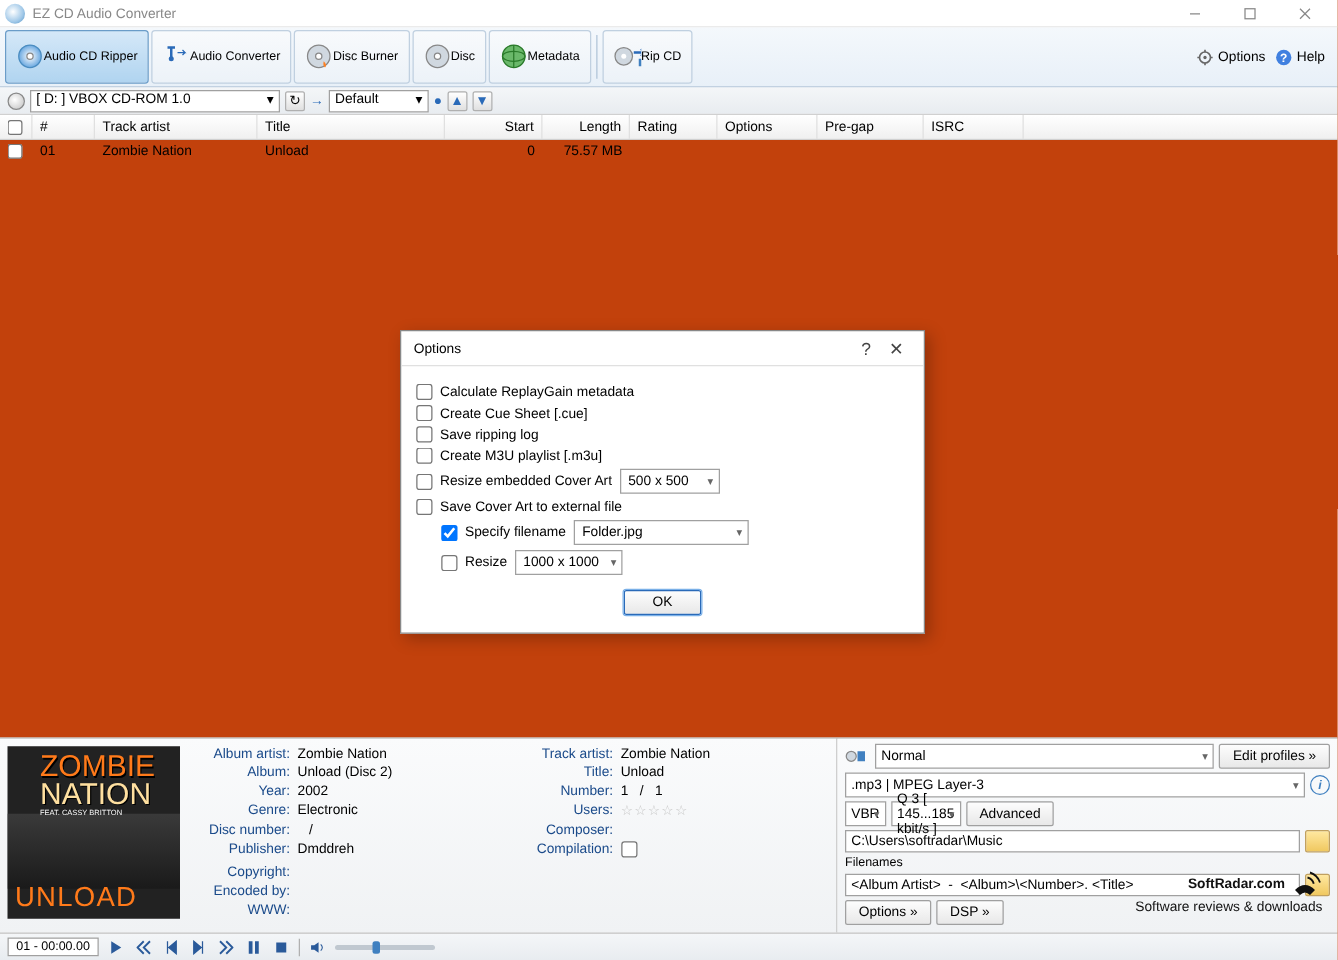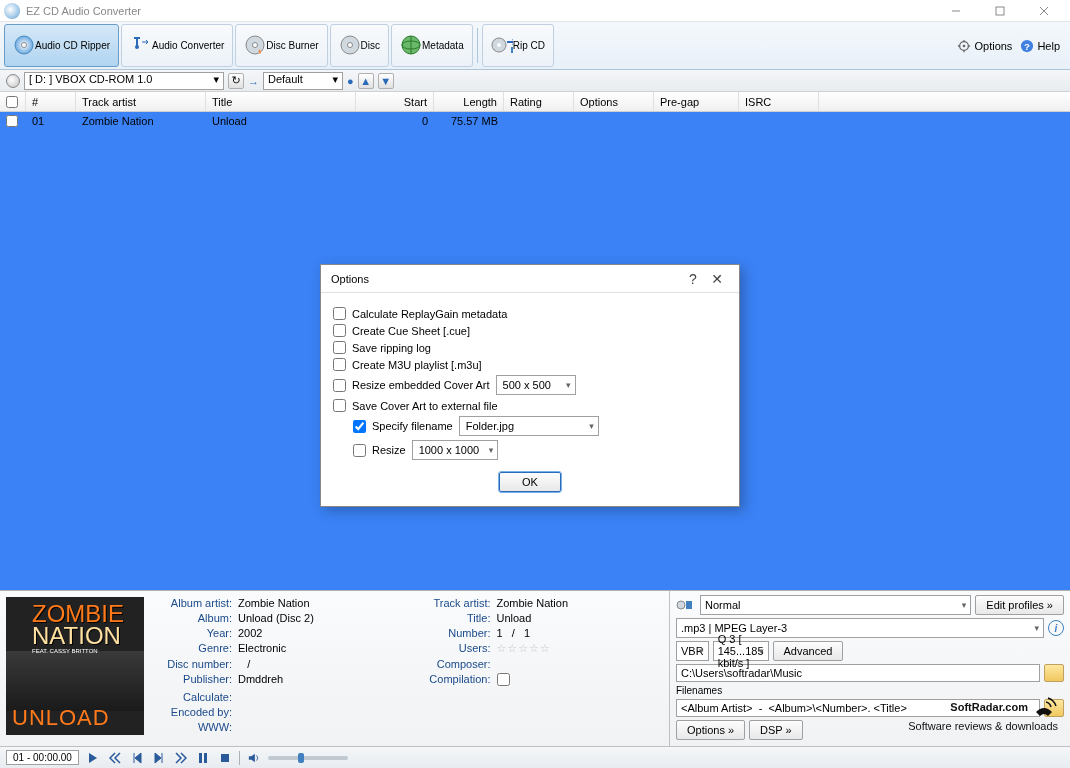--- a/index.html
+++ b/index.html
@@ -28,21 +28,21 @@
 .drivebar { height: 22px; background: linear-gradient(#f4f6f8,#e8ecf0); display: flex; align-items: center; padding: 0 6px; gap: 4px; border-bottom: 1px solid #d0d0d0; }
 .drivebar select, .drivebar .combo { height: 18px; font-size: 11px; border: 1px solid #a0a0a0; background: #fff; padding: 0 18px 0 4px; position:relative; }
 .drivebar .sm-btn { width: 16px; height: 16px; border: 1px solid #b0b0b0; background: linear-gradient(#fff,#e0e0e0); border-radius:2px; display:flex;align-items:center;justify-content:center; }
 .drive-icon { width:14px; height:14px; background: radial-gradient(circle at 40% 40%, #fff, #c0c0c0); border-radius:50%; border:1px solid #888; }
 
 
 .table-header { height: 20px; background: linear-gradient(#fff,#f0f0f0); display: flex; border-bottom: 1px solid #d0d0d0; }
 .table-header .th { border-right: 1px solid #e0e0e0; padding: 2px 6px; display:flex; align-items:center; }
 .table-row { height: 18px; display: flex; padding: 1px 0; }
 .table-row .td { padding: 0 6px; display:flex; align-items:center; }
-.table-body { height: 478px; background: #3b82f6; overflow:hidden; }
+.table-body { height: 478px; background: #c2410c; overflow:hidden; }
 input[type=checkbox].tbl-cb { width:12px; height:12px; }
 
 
 .bottom { position:absolute; bottom:0; left:0; right:0; height:178px; display:flex; flex-direction:column; }
 .bottom-main { flex:1; display:flex; border-top:1px solid #b0b0b0; }
 .info-panel { flex:1; background: linear-gradient(#fafbfc,#f0f2f4); display:flex; padding:6px; gap:8px; border-right:1px solid #c0c0c0; }
 .cover { width:138px; height:138px; background:#222; position:relative; overflow:hidden; }
 .cover-text { position:absolute; top:6px; left:6px; right:6px;margin-left:20px; }
 .cover-zombie { font-family: Impact, sans-serif; font-size:24px; color:#ff7a1a; line-height:0.9; text-shadow:1px 1px 0 #000; }
 .cover-nation { font-family: Impact, sans-serif; font-size:24px; color:#ffe0a0; line-height:0.9; text-shadow:1px 1px 0 #000; }
@@ -285,21 +285,21 @@
         <div class="meta-label">Disc number:</div>
         <div class="meta-value">&nbsp;&nbsp;&nbsp;<span>/</span></div>
         <div class="meta-label">Composer:</div>
         <div class="meta-value"></div>
 
         <div class="meta-label">Publisher:</div>
         <div class="meta-value">Dmddreh</div>
         <div class="meta-label">Compilation:</div>
         <div class="meta-value"><input type="checkbox" style=""></div>
 
-        <div class="meta-label">Calculate:</div>
+        <div class="meta-label">Copyright:</div>
           <div></div>
           <div></div>
           <div></div>
         <div class="meta-label">Encoded by:</div>
           <div></div>
           <div></div>
           <div></div>
         <div class="meta-label">WWW:</div>
           <div></div>
           <div></div>

